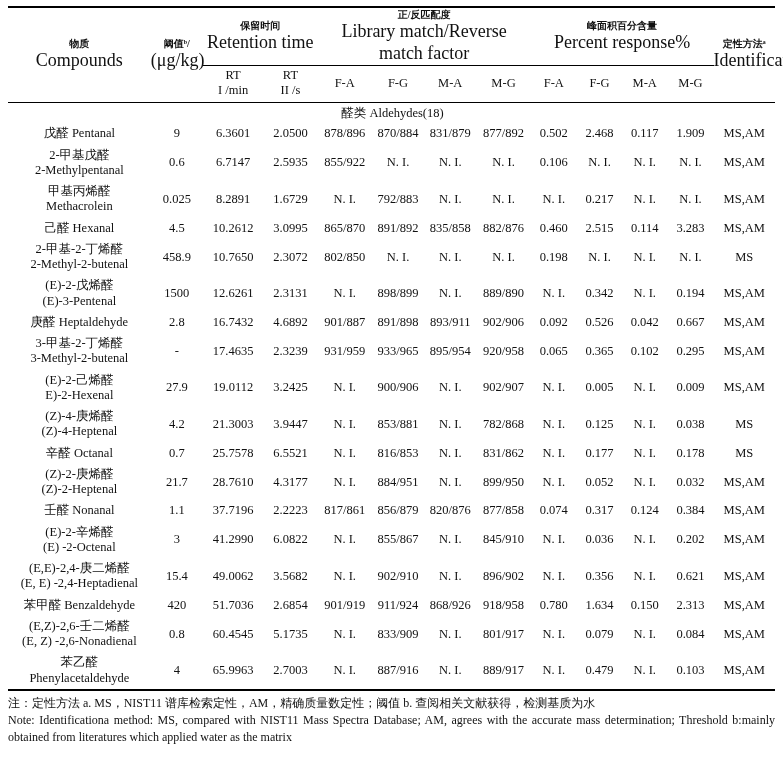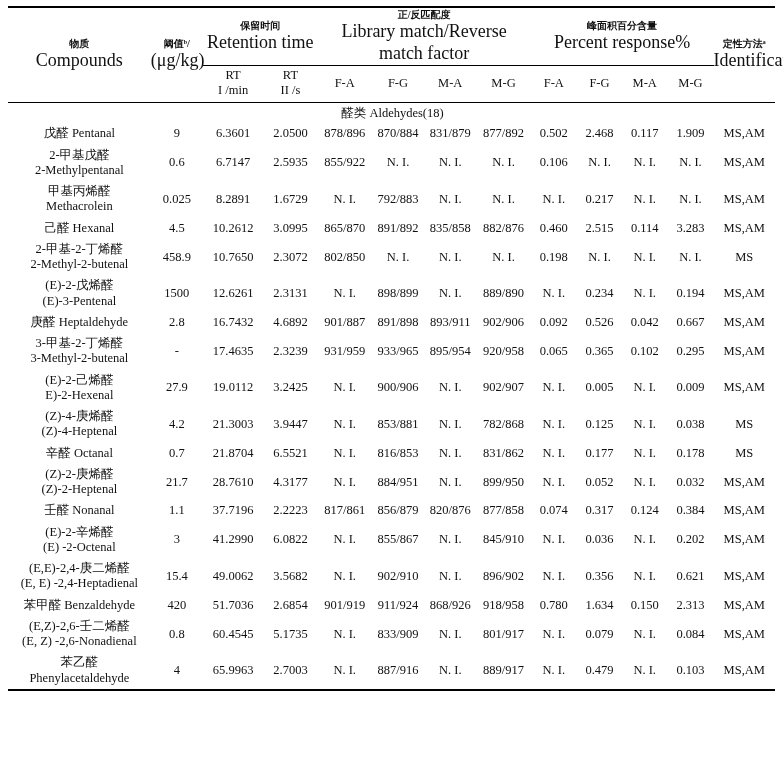--- a/index.html
+++ b/index.html
@@ -227,21 +227,21 @@
             <div>(E)-3-Pentenal</div>
           </td>
           <td>1500</td>
           <td>12.6261</td>
           <td>2.3131</td>
           <td>N. I.</td>
           <td>898/899</td>
           <td>N. I.</td>
           <td>889/890</td>
           <td>N. I.</td>
-          <td>0.234</td>
+          <td>0.342</td>
           <td>N. I.</td>
           <td>0.194</td>
           <td>MS,AM</td>
         </tr>
         <tr>
           <td class="name">
             <div>庚醛 Heptaldehyde</div>
           </td>
           <td>2.8</td>
           <td>16.7432</td>
@@ -308,21 +308,21 @@
           <td>0.125</td>
           <td>N. I.</td>
           <td>0.038</td>
           <td>MS</td>
         </tr>
         <tr>
           <td class="name">
             <div>辛醛 Octanal</div>
           </td>
           <td>0.7</td>
-          <td>21.8704</td>
+          <td>25.7578</td>
           <td>6.5521</td>
           <td>N. I.</td>
           <td>816/853</td>
           <td>N. I.</td>
           <td>831/862</td>
           <td>N. I.</td>
           <td>0.177</td>
           <td>N. I.</td>
           <td>0.178</td>
           <td>MS</td>
@@ -448,15 +448,17 @@
           <td>N. I.</td>
           <td>0.479</td>
           <td>N. I.</td>
           <td>0.103</td>
           <td>MS,AM</td>
         </tr>
       </tbody>
   </table>
 
   <div class="footnote">
+    <p class="fn-zh">注：定性方法 a. MS，NIST11 谱库检索定性，AM，精确质量数定性；阈值 b. 查阅相关文献获得，检测基质为水</p>
+    <p class="fn-en">Note: Identificationa method: MS, compared with NIST11 Mass Spectra Database; AM, agrees with the accurate mass determination; Threshold b:mainly obtained from literatures which applied water as the matrix</p>
   </div>
 
 </div>
 
 </body></html>

